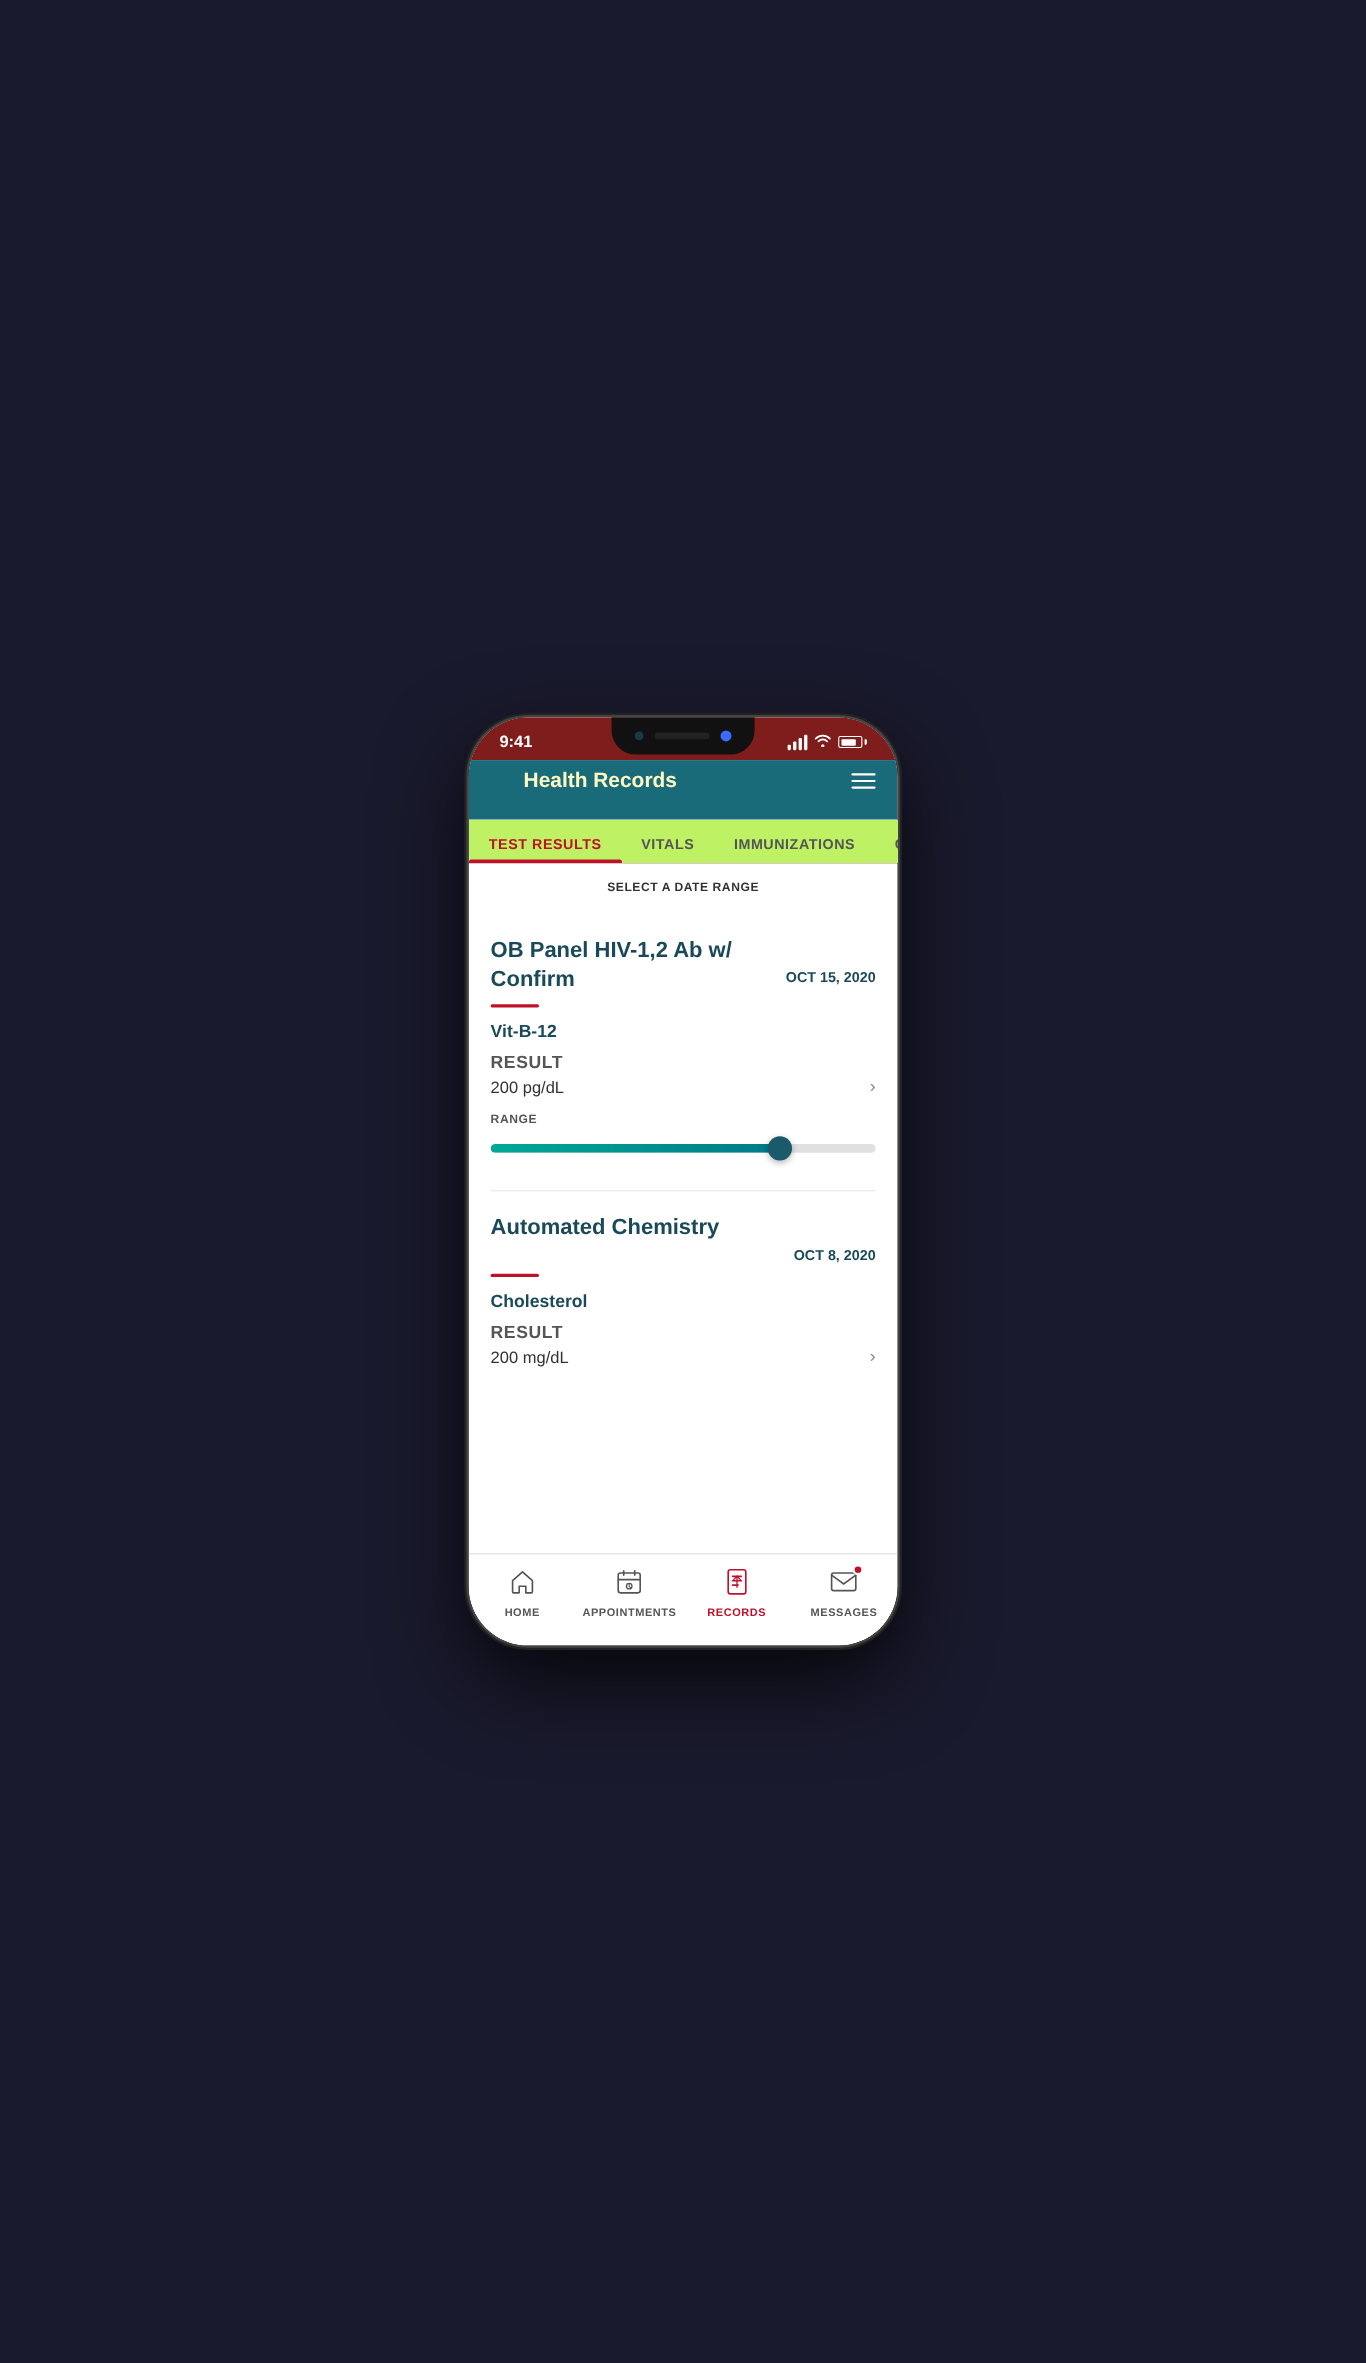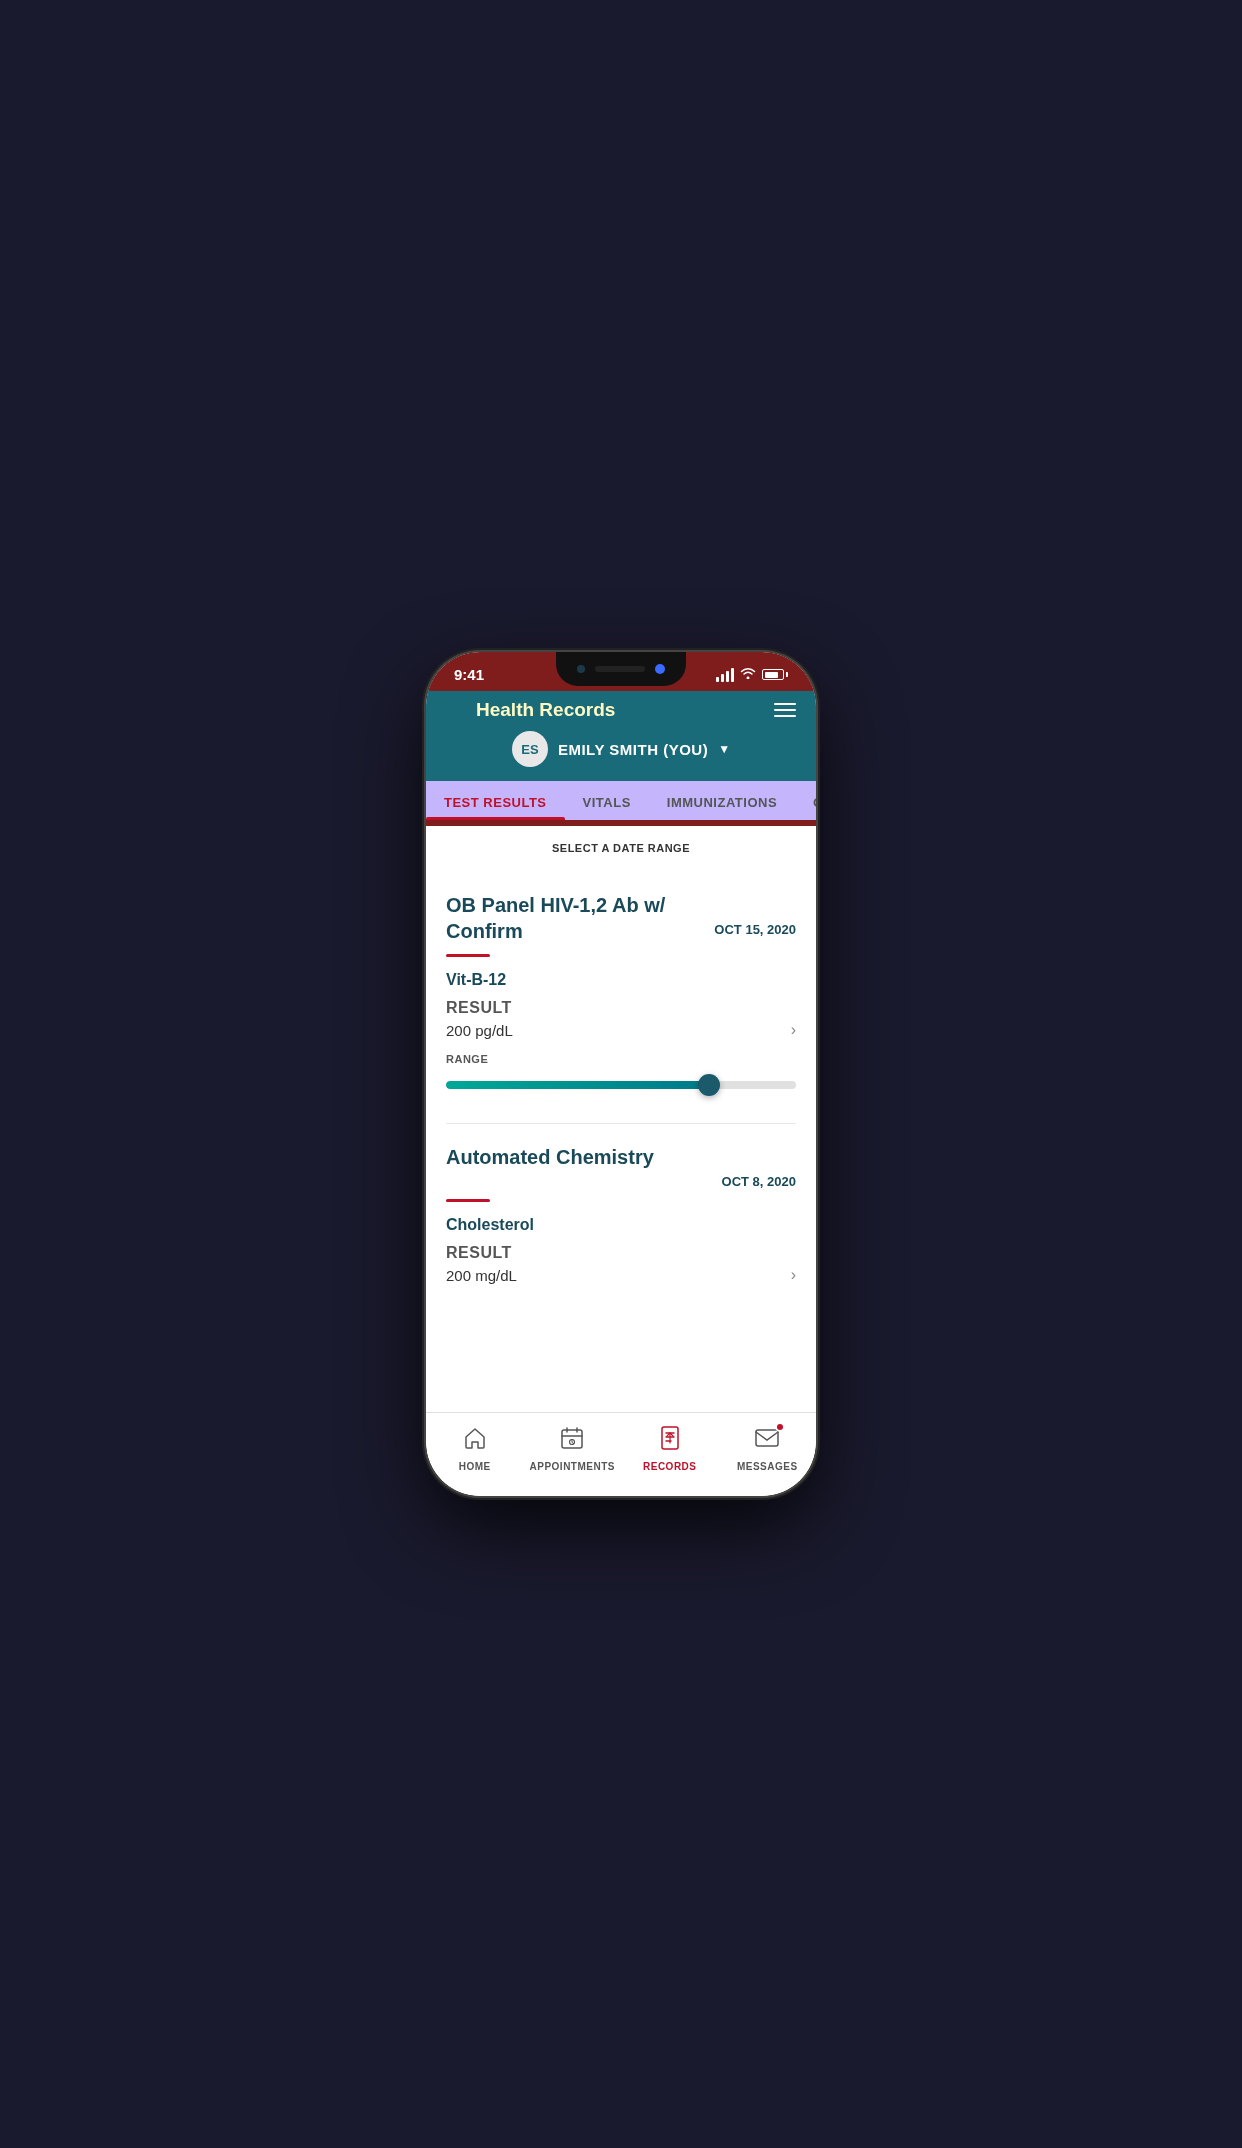--- a/index.html
+++ b/index.html
@@ -218,22 +218,22 @@
       letter-spacing: 0.5px;
     }
 
     .chevron-down {
       color: #fff;
       font-size: 12px;
     }
 
     
     .tab-bar {
-      background: #c4b5fd;
-      border-bottom: 6px solid #7f1d1d;
+      background: #bef264;
+      border-bottom: 1px solid #7f1d1d;
       display: flex;
       overflow-x: auto;
       flex-shrink: 0;
       scrollbar-width: none;
     }
     .tab-bar::-webkit-scrollbar { display: none; }
 
     .tab-item {
       padding: 14px 18px 10px 18px;
       white-space: nowrap;
@@ -528,25 +528,20 @@
     <div class="app-header">
       <div class="header-top">
         <div style="width:30px"></div>
         <h1 class="header-title">Health Records</h1>
         <div class="menu-icon">
           <div class="menu-line"></div>
           <div class="menu-line"></div>
           <div class="menu-line"></div>
         </div>
       </div>
-      <div class="user-selector">
-        <div class="avatar">ES</div>
-        <span class="user-name">EMILY SMITH (YOU)</span>
-        <span class="chevron-down">▼</span>
-      </div>
     </div>
 
     <div class="tab-bar">
       <div class="tab-item active">
         <span>TEST RESULTS</span>
       </div>
       <div class="tab-item">
         <span>VITALS</span>
       </div>
       <div class="tab-item">

